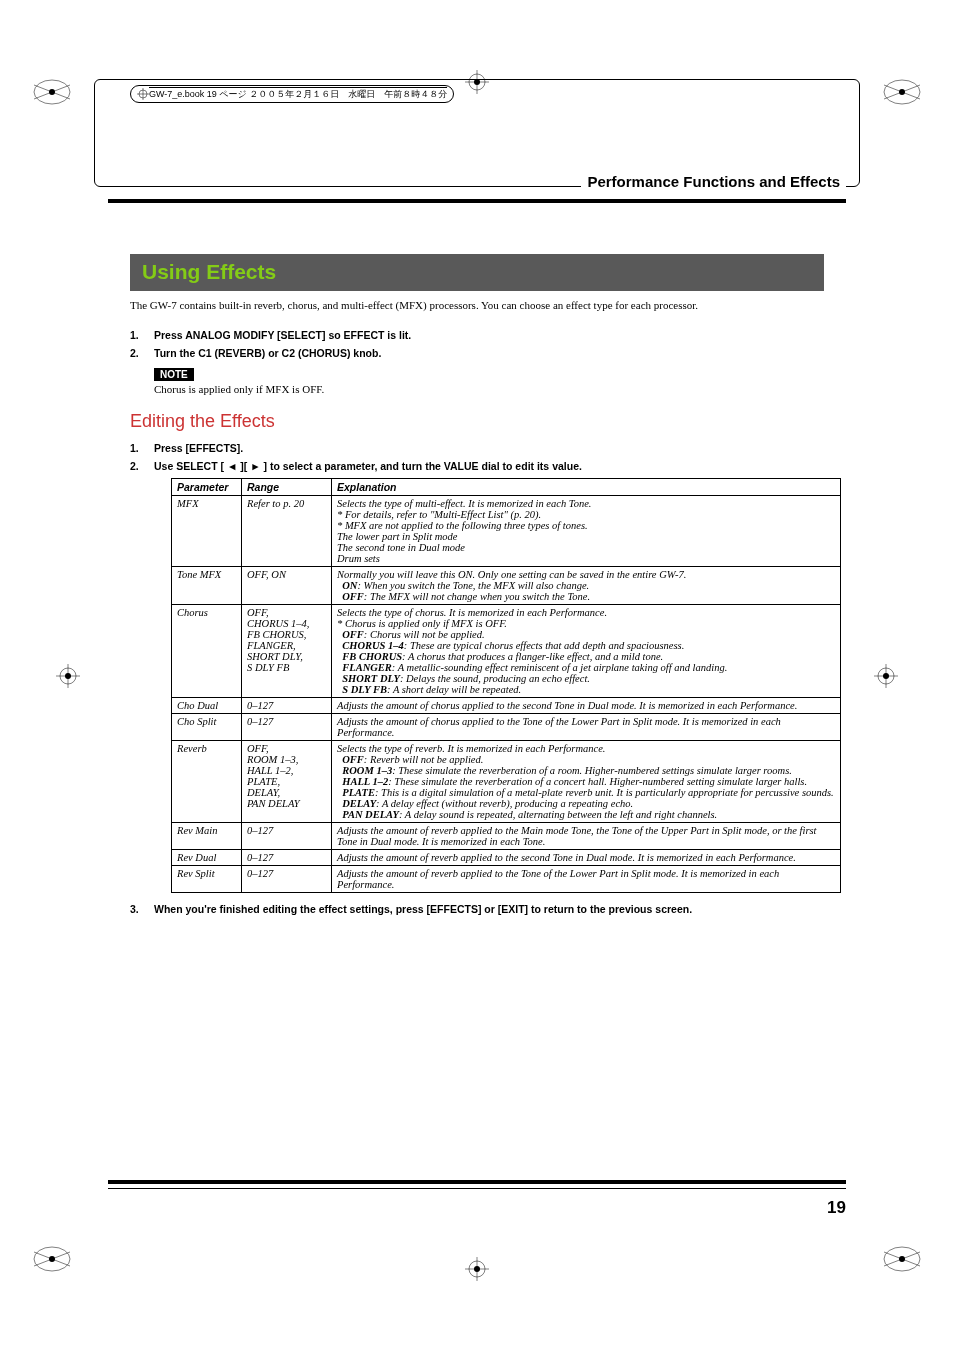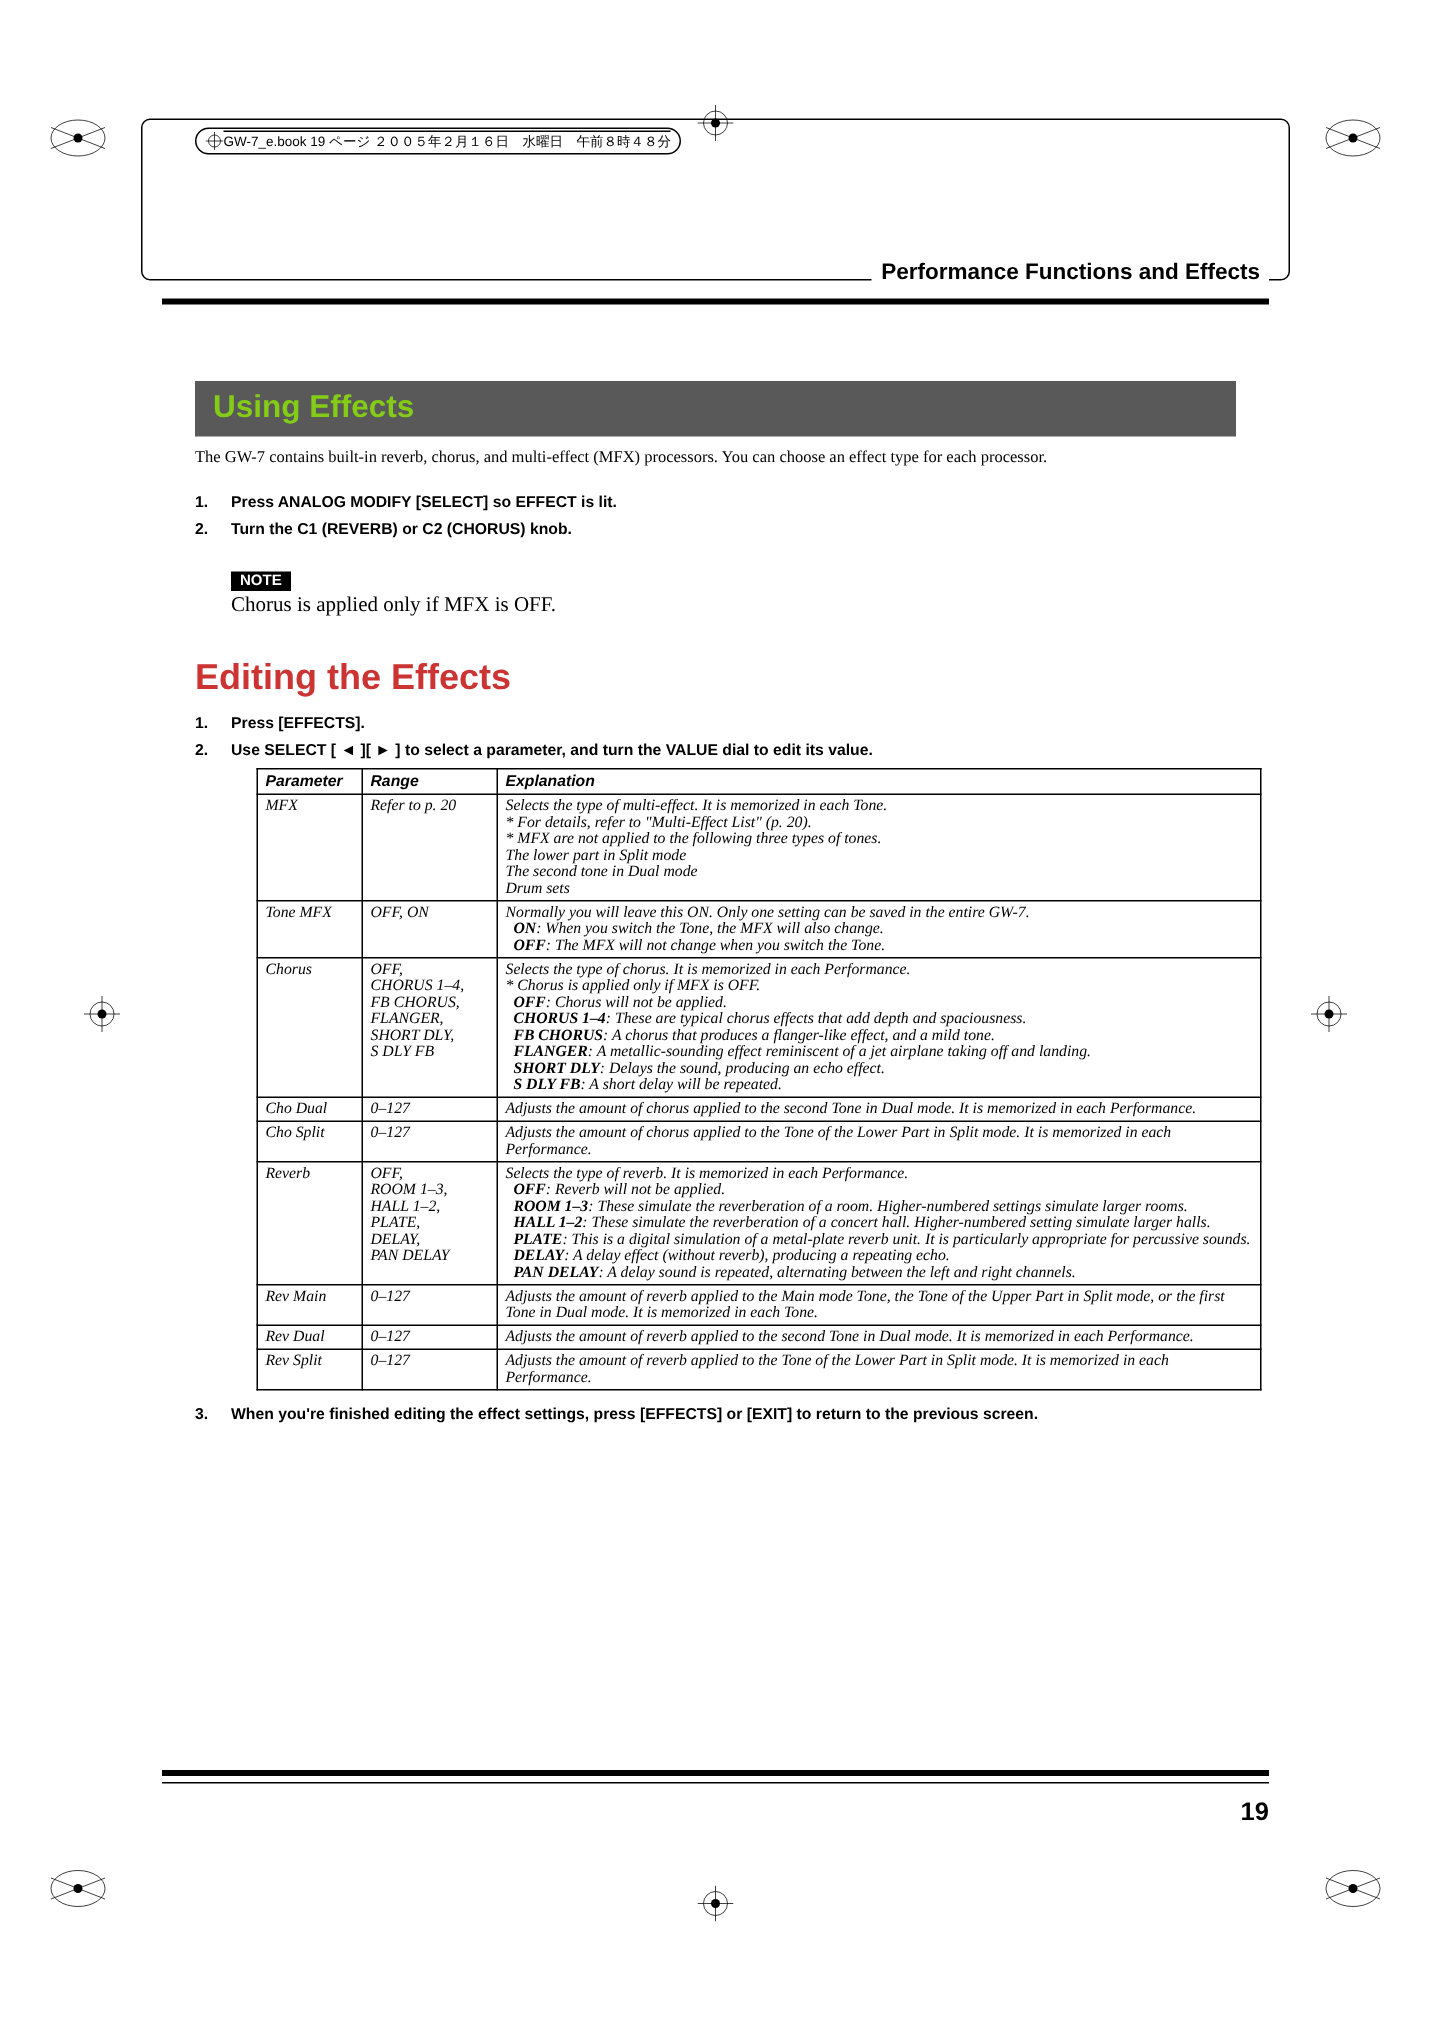--- a/index.html
+++ b/index.html
@@ -97,22 +97,22 @@
       font-weight: bold;
       font-size: 18px;
       padding: 5px 10px 6px 10px;
       border-top: 1.5px solid #000;
       border-bottom: 1.5px solid #000;
       background: #e2e2e2;
       margin-bottom: 12px;
     }
     .subheading-red {
       font-family: Arial, sans-serif;
-      font-weight: bold;
-      font-size: 24px;
+      font-weight: normal;
+      font-size: 18px;
       color: #cc3333;
       margin-bottom: 10px;
       margin-top: 12px;
     }
     .step {
       display: flex;
       gap: 10px;
       margin-bottom: 6px;
       font-family: Arial, sans-serif;
       font-size: 10.5px;
@@ -126,27 +126,27 @@
     }
     .note-box {
       background: #000;
       color: #fff;
       font-family: Arial, sans-serif;
       font-weight: bold;
       font-size: 10px;
       padding: 1px 6px;
       display: inline-block;
       margin-left: 24px;
-      margin-top: 16px;
+      margin-top: 3px;
       margin-bottom: 2px;
     }
     .note-text {
       margin-left: 24px;
-      font-size: 14px;
-      margin-bottom: 26px;
+      font-size: 11px;
+      margin-bottom: 16px;
     }
     table {
       border-collapse: collapse;
       width: calc(100% - 24px);
       margin-left: 41px;
       font-size: 10.5px;
       margin-top: 4px;
       font-style: italic;
     }
     th, td {

